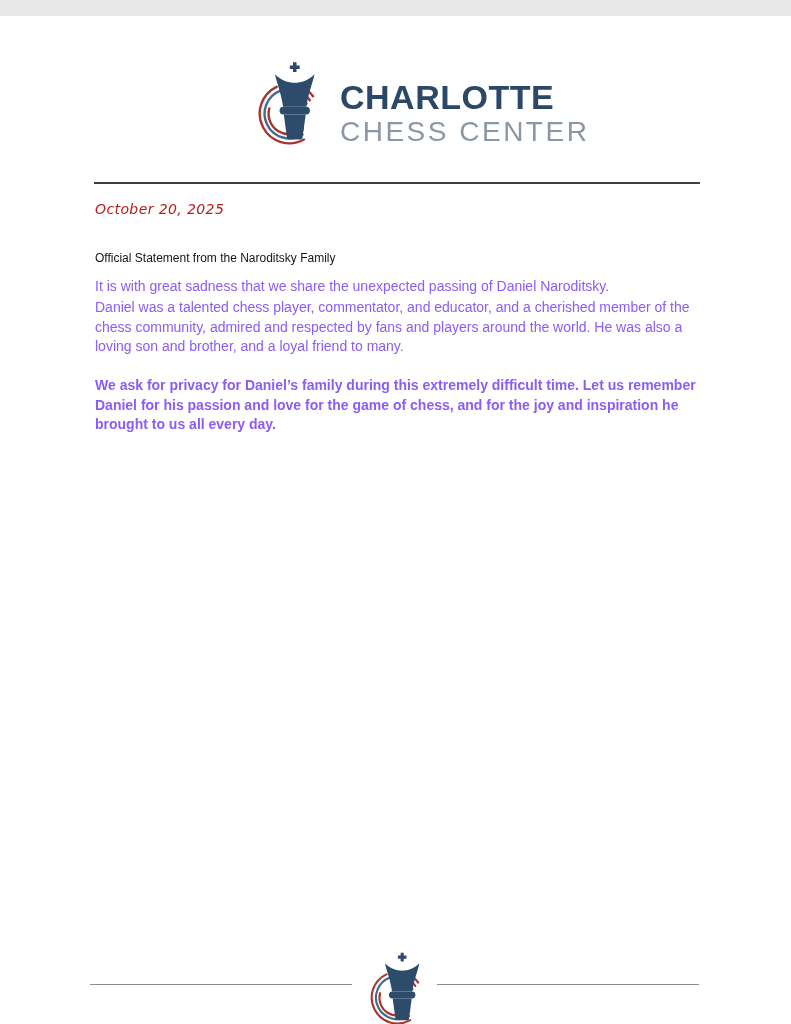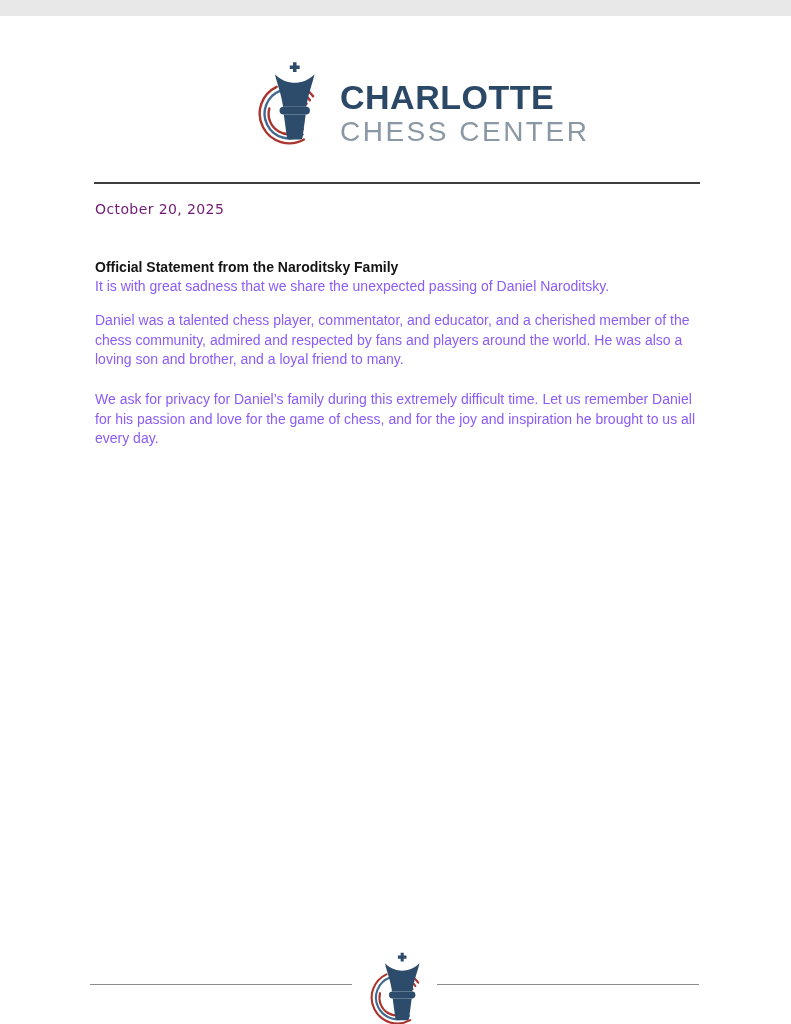--- a/index.html
+++ b/index.html
@@ -49,41 +49,42 @@
   }
 
   
   .date{
     position:absolute;
     left:95px;top:185px;width:604px;
     margin:0;
     font-family:"DejaVu Sans", sans-serif;
     font-size:14px;
     letter-spacing:0.4px;
-    color:#701a75;
+    color:#b91c1c;
+    font-style:italic;
   }
   .heading{
     position:absolute;
-    left:95px;top:243px;width:604px;
+    left:95px;top:235px;width:604px;
     margin:0;
-    font-size:14px;
-    font-weight:bold;
+    font-size:12px;
+    font-weight:normal;
     color:#141414;
   }
   .para{
     position:absolute;
     left:95px;width:604px;
     margin:0;
     font-size:14px;
     line-height:19.5px;
     color:#8b5cf6;
   }
   .para-1{top:261px;}
-  .para-2{top:295px;}
-  .para-3{top:374px;}
+  .para-2{top:282px;}
+  .para-3{top:360px;font-weight:bold;}
 
   
   .footer-line{
     position:absolute;
     top:968px;height:1.4px;
     background:#8b8b8b;
   }
   .footer-line-left{left:90px;width:262px;}
   .footer-line-right{left:437px;width:262px;}
   .mark-footer{

